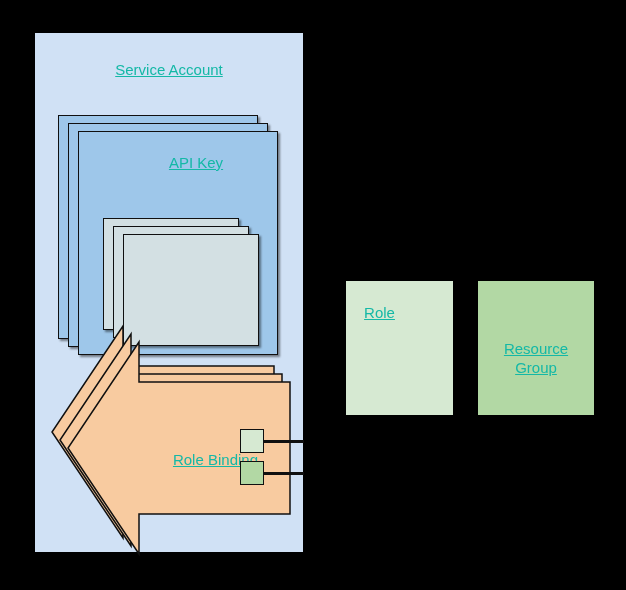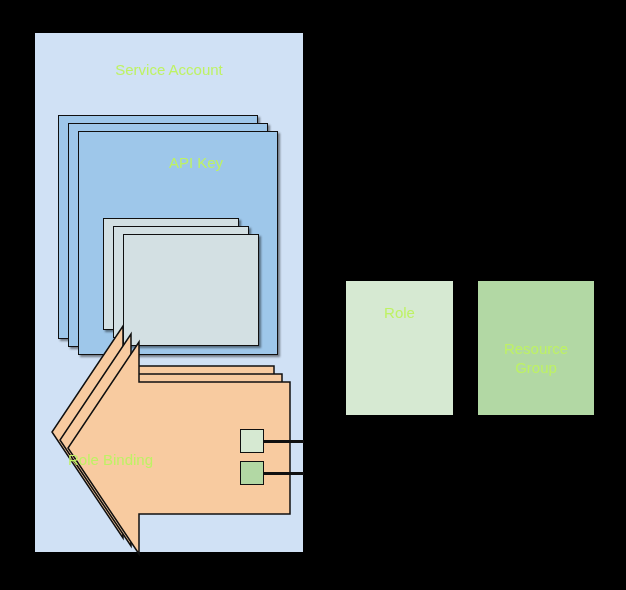--- a/index.html
+++ b/index.html
@@ -12,25 +12,26 @@
     width: 626px;
     height: 590px;
     background: #000000;
     overflow: hidden;
     font-family: "Liberation Sans", sans-serif;
   }
 
   .node-label {
     position: absolute;
     text-align: center;
-    color: #bef264;
+    color: #14b8a6;
     font-size: 15px;
     line-height: 19px;
     white-space: pre-line;
     pointer-events: none;
+    text-decoration: underline;
   }
 
   
   #service-account {
     position: absolute;
     left: 35px;
     top: 33px;
     width: 268px;
     height: 519px;
     background: #D0E1F5;
@@ -86,21 +87,21 @@
   .rolebinding-outline svg { display: block; overflow: visible; }
 
   #rolebinding-back  { left: 52px; top: 366px; }
   #rolebinding-mid   { left: 60px; top: 374px; }
   #rolebinding-front { left: 68px; top: 382px; }
 
   #rolebinding-label {
     left: 68px;
     top: 450px;
     width: 190px;
-    text-align: left;
+    text-align: right;
   }
 
   
   .port-square {
     position: absolute;
     box-sizing: border-box;
     width: 24px;
     height: 24px;
     border: 1.8px solid #101010;
   }
@@ -138,21 +139,21 @@
     box-sizing: border-box;
   }
   #role-box {
     left: 346px;
     top: 281px;
     width: 107px;
     height: 134px;
     background: #D6E9D2;
   }
   #role-label {
-    left: 346px;
+    left: 326px;
     top: 303px;
     width: 107px;
   }
   #resource-group-box {
     left: 478px;
     top: 281px;
     width: 116px;
     height: 134px;
     background: #B2D8A4;
   }

